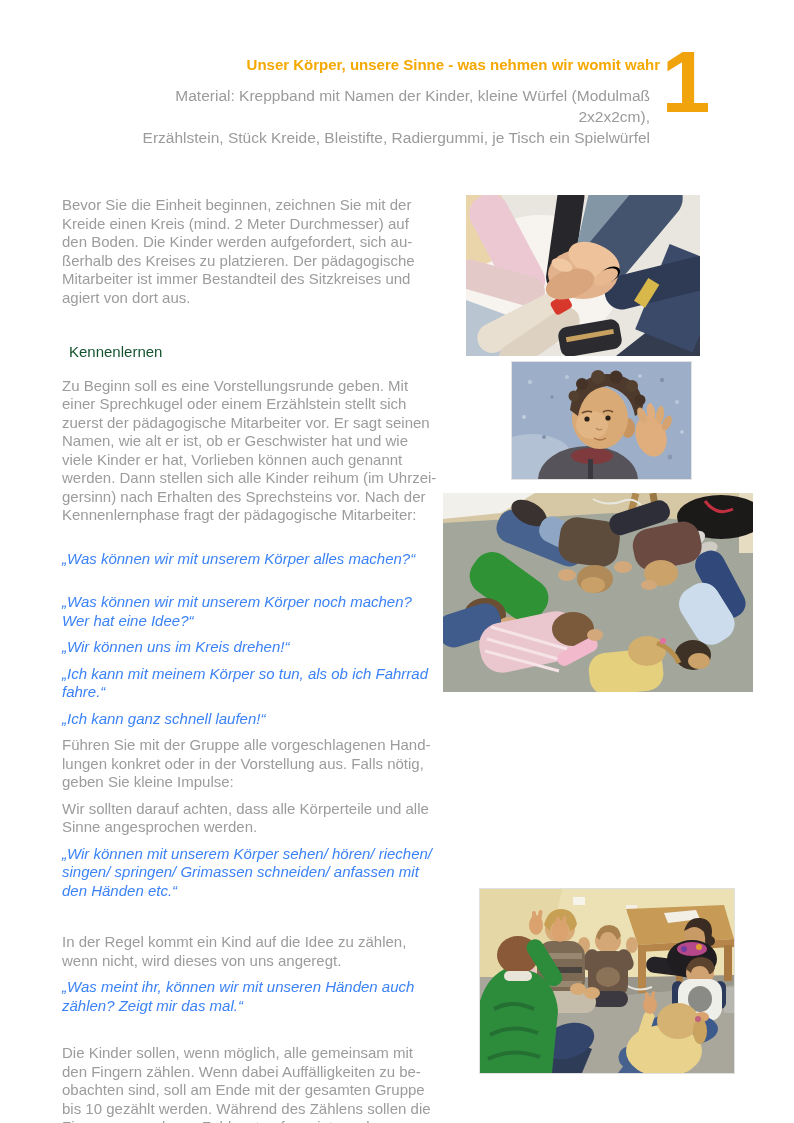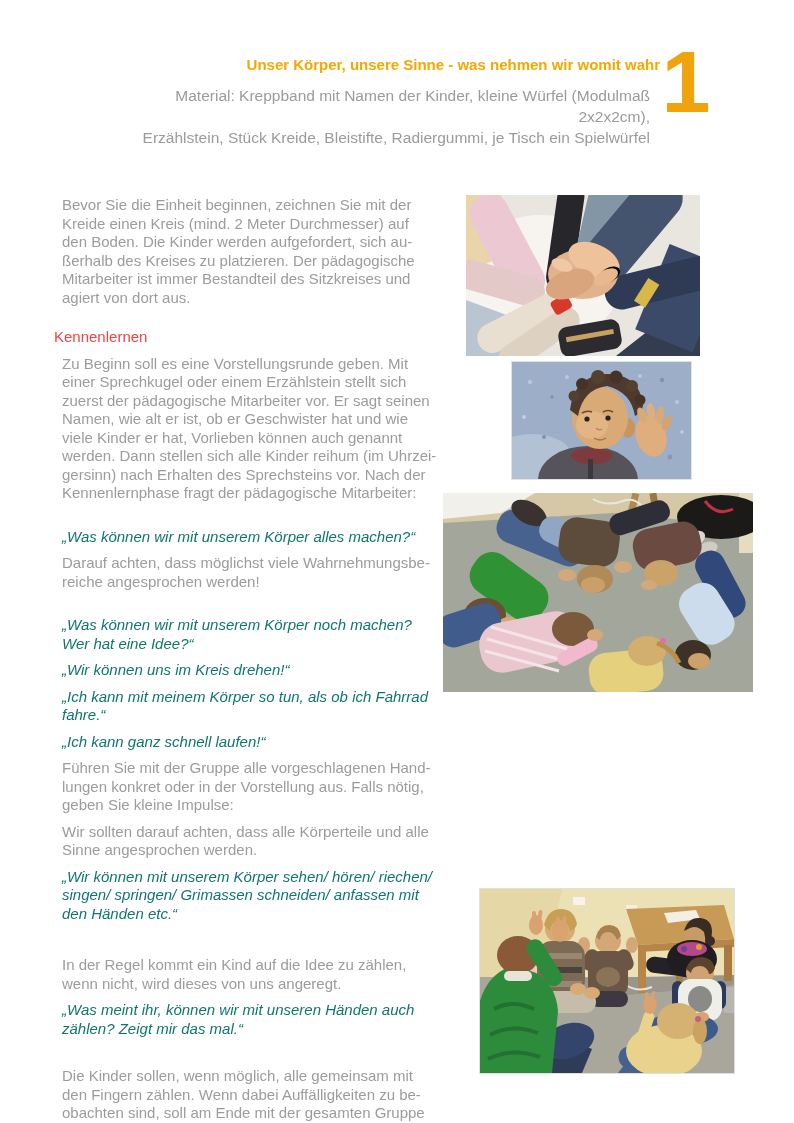--- a/index.html
+++ b/index.html
@@ -45,22 +45,22 @@
   
   .text-col{
     position:absolute;
     left:54px; top:188px;
     width:402px;
     font-size:15px;
     line-height:18.5px;
     color:#9C9C9C;
   }
   .para{white-space:pre-line;margin:8px;}
-  .quote{color:#0f766e;font-style:italic;}
-  .section-heading{color:#ef4444;margin:0;}
+  .quote{color:#3b82f6;font-style:italic;}
+  .section-heading{color:#14532d;margin:15px;}
   .gap-s{height:9px;}
   .gap-m{height:13px;}
   .gap-l{height:17px;}
   
   .photo{position:absolute;display:block;}
   .photo svg{display:block;width:100%;height:100%;}
   .photo-1{left:466px;top:195px;width:234px;height:161px;}
   .photo-2{left:511px;top:361px;width:179px;height:117px;border:1px solid #e3e3e3;}
   .photo-3{left:443px;top:493px;width:310px;height:199px;}
   .photo-4{left:479px;top:888px;width:254px;height:184px;border:1px solid #e0e0e0;}
@@ -89,22 +89,20 @@
     <p class="para">Zu Beginn soll es eine Vorstellungsrunde geben. Mit
 einer Sprechkugel oder einem Erzählstein stellt sich
 zuerst der pädagogische Mitarbeiter vor. Er sagt seinen
 Namen, wie alt er ist, ob er Geschwister hat und wie
 viele Kinder er hat, Vorlieben können auch genannt
 werden. Dann stellen sich alle Kinder reihum (im Uhrzei-
 gersinn) nach Erhalten des Sprechsteins vor. Nach der
 Kennenlernphase fragt der pädagogische Mitarbeiter:</p>
     <div class="gap-s"></div>
     <p class="para quote">„Was können wir mit unserem Körper alles machen?“</p>
-    <p class="para">Darauf achten, dass möglichst viele Wahrnehmungsbe-
-reiche angesprochen werden!</p>
     <div class="gap-s"></div>
     <p class="para quote">„Was können wir mit unserem Körper noch machen?
 Wer hat eine Idee?“</p>
     <p class="para quote">„Wir können uns im Kreis drehen!“</p>
     <p class="para quote">„Ich kann mit meinem Körper so tun, als ob ich Fahrrad
 fahre.“</p>
     <p class="para quote">„Ich kann ganz schnell laufen!“</p>
     <p class="para">Führen Sie mit der Gruppe alle vorgeschlagenen Hand-
 lungen konkret oder in der Vorstellung aus. Falls nötig,
 geben Sie kleine Impulse:</p>

